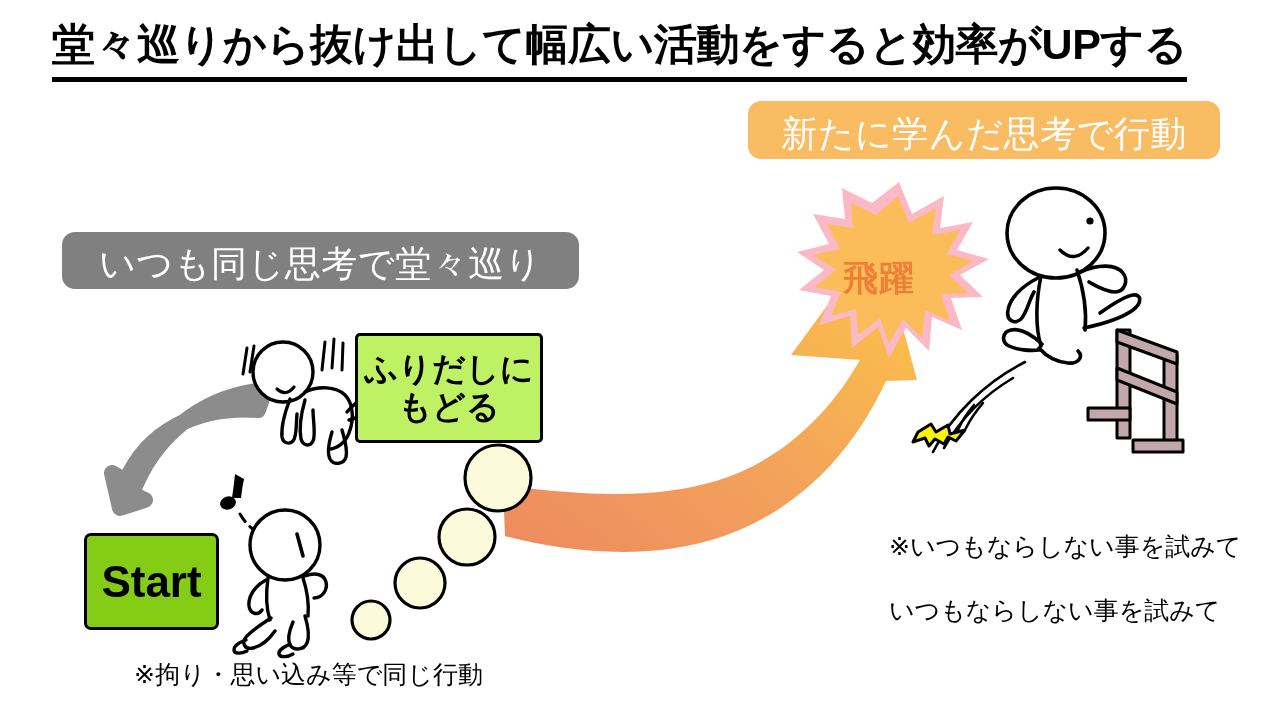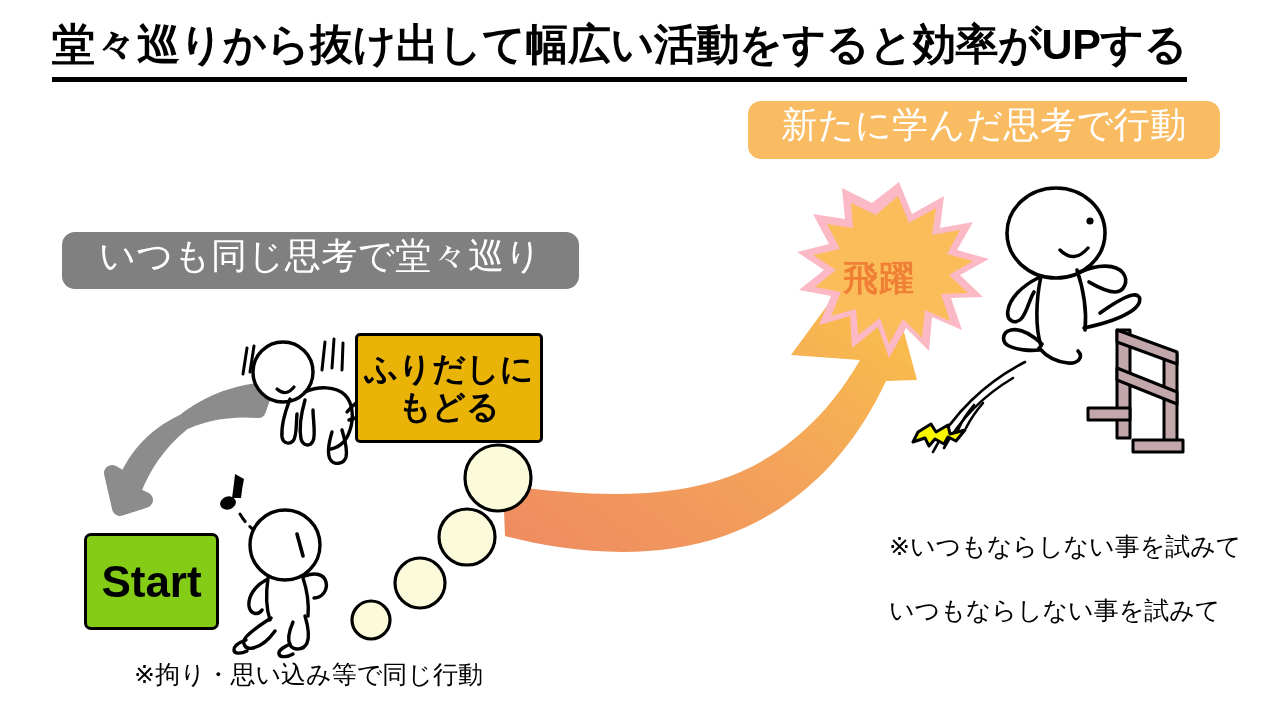--- a/index.html
+++ b/index.html
@@ -31,21 +31,21 @@
     white-space: nowrap;
     border-bottom: 5px solid #000000;
     padding-bottom: 8px;
     line-height: 1.15;
   }
 
   
   .pill {
     position: absolute;
     display: flex;
-    align-items: flex-start;
+    align-items: flex-end;
     justify-content: center;
     color: #ffffff;
     font-size: 36px;
     letter-spacing: 0.5px;
     border-radius: 13px;
     white-space: nowrap;
     box-sizing: border-box;
   }
   .pill-orange {
     left: 748px;
@@ -83,21 +83,21 @@
     border: 3px solid #000000;
     border-radius: 7px;
     font-size: 44px;
     letter-spacing: 0px;
   }
   .box-furidashi {
     left: 355px;
     top: 333px;
     width: 188px;
     height: 110px;
-    background: #eab308;
+    background: #bef264;
     border: 3px solid #000000;
     border-radius: 5px;
     font-size: 33px;
     line-height: 1.16;
   }
 
   
   .note {
     position: absolute;
     color: #000000;

